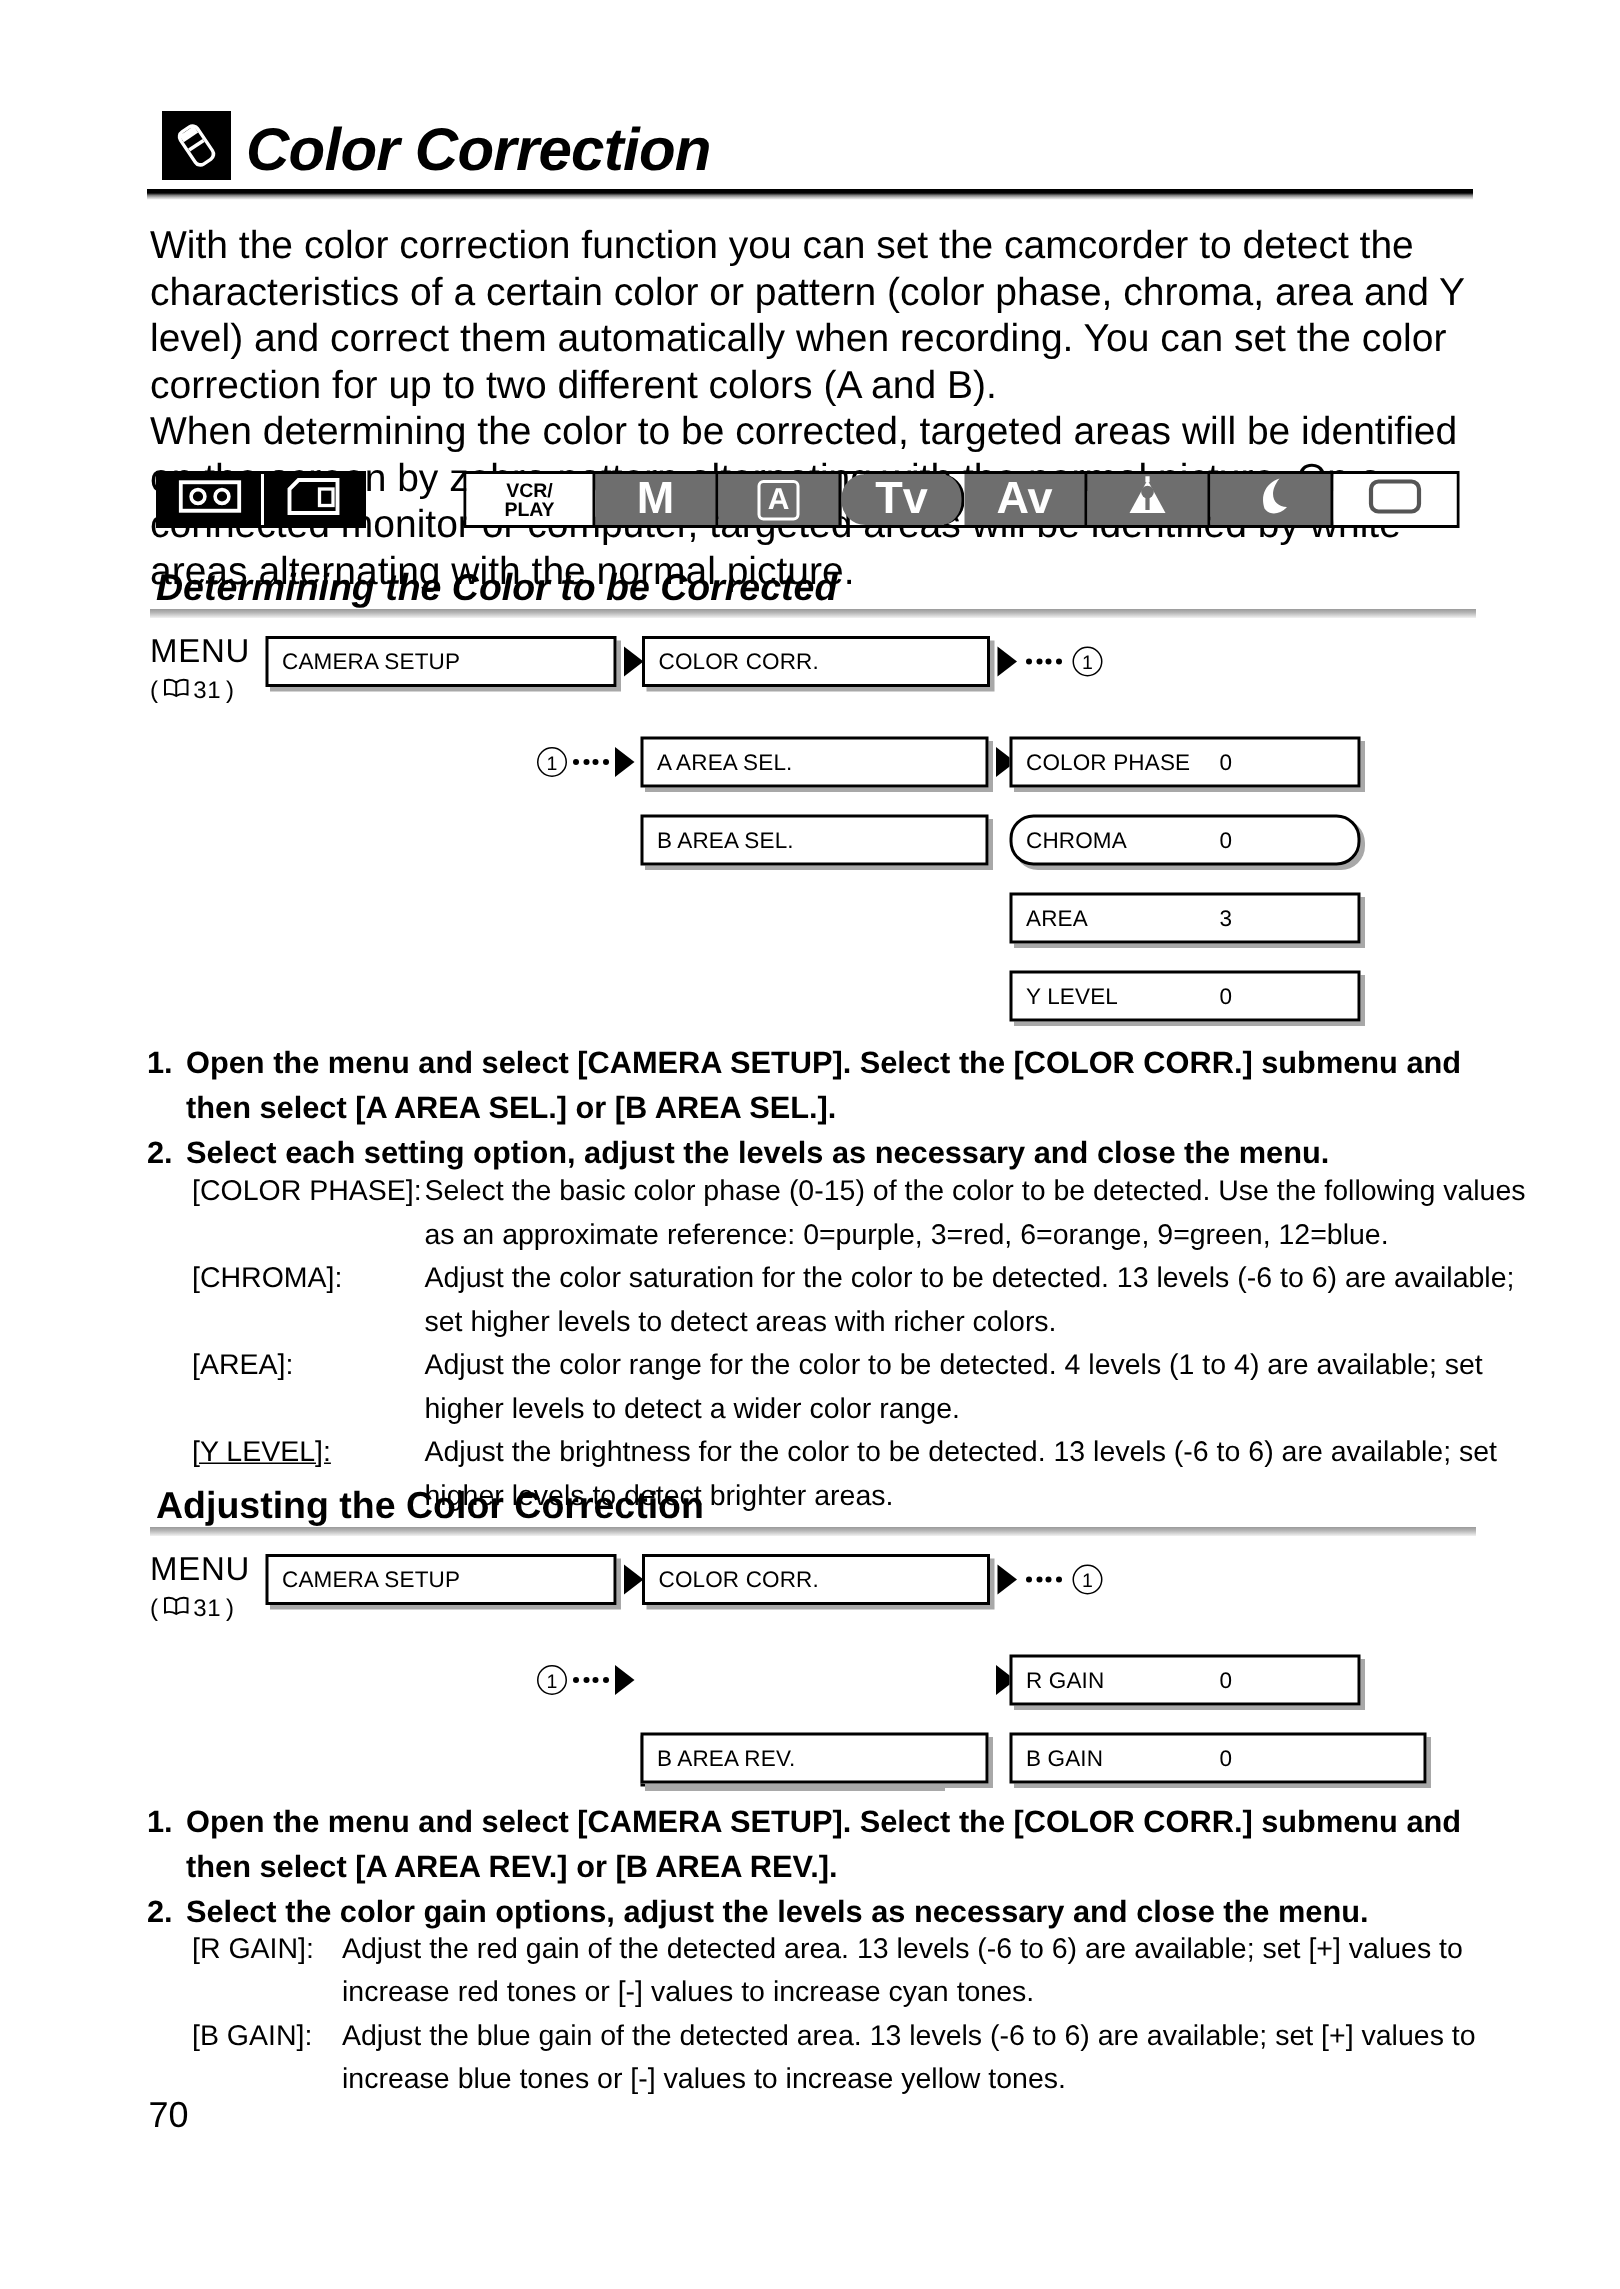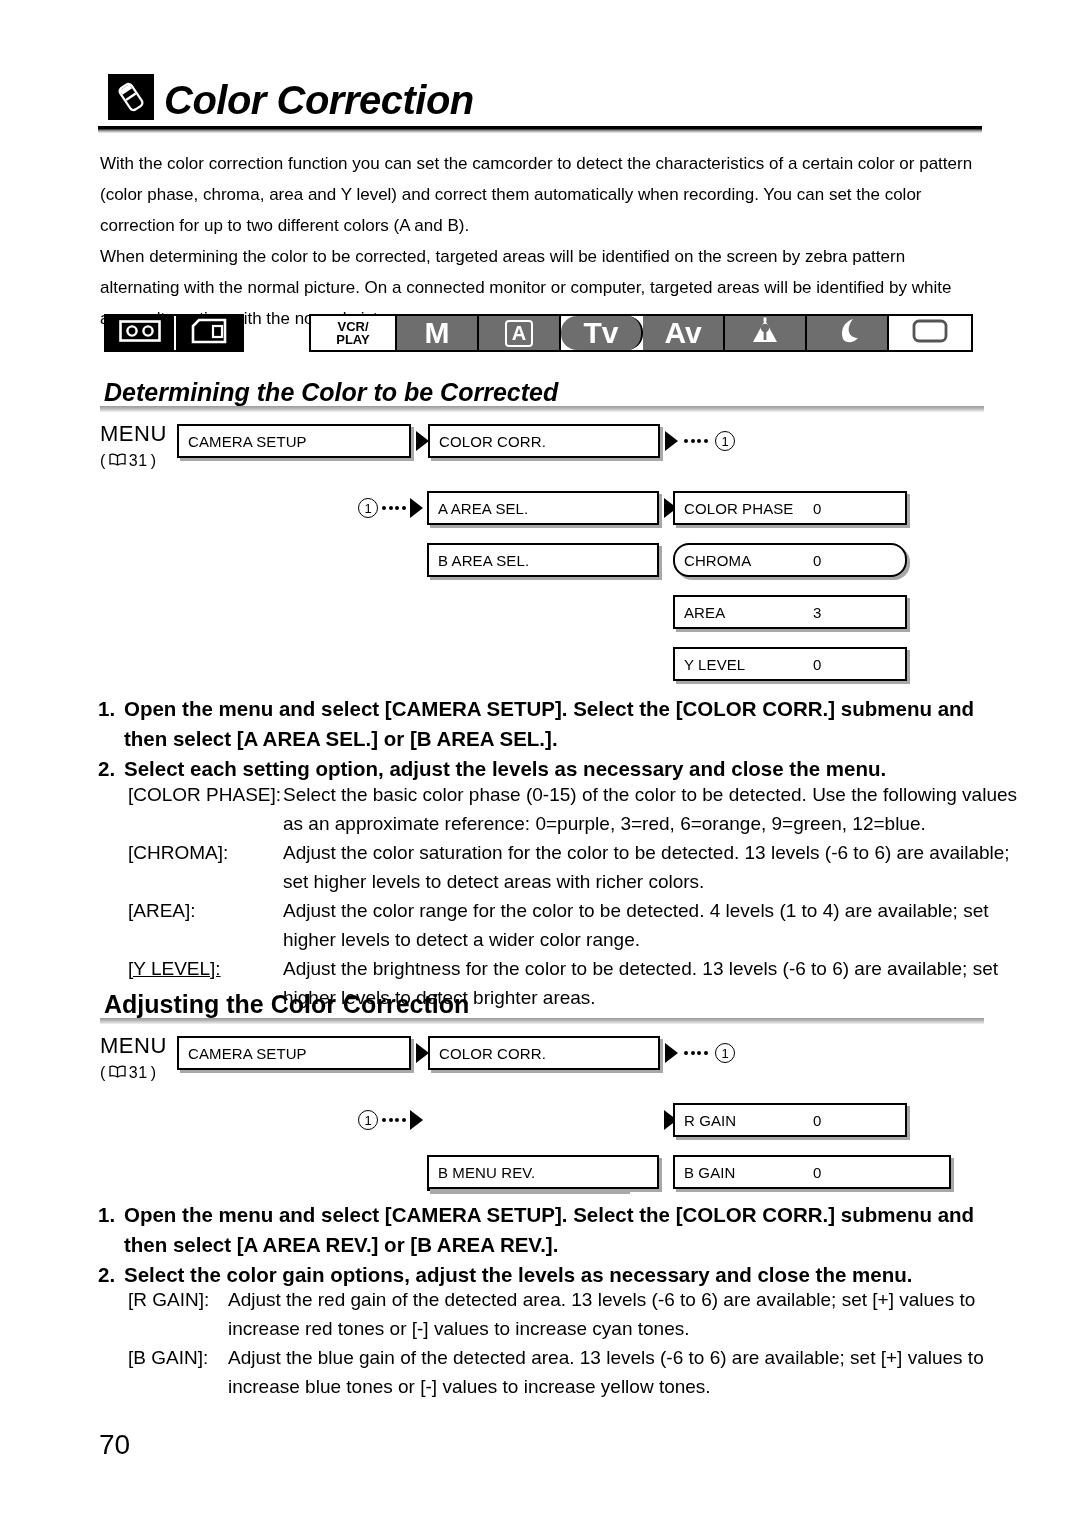--- a/index.html
+++ b/index.html
@@ -55,21 +55,21 @@
     height: 7px;
     background: linear-gradient(to bottom, #000 0%, #000 38%, #7d7d7d 60%, #cfcfcf 85%, #efefef 100%);
   }
 
   
   .intro {
     position: absolute;
     left: 100px;
     top: 148px;
     width: 886px;
-    font-size: 17px;
+    font-size: 26px;
     line-height: 31px;
   }
   .intro p { margin: 0; }
 
   
   .modebar {
     position: absolute;
     left: 104px;
     top: 314px;
     display: flex;
@@ -238,22 +238,21 @@
   }
   .prow { display: flex; align-items: flex-start; }
   .pterm { flex: 0 0 auto; }
   .pdesc { flex: 1; }
 
   
   .pageno {
     position: absolute;
     left: 99px;
     top: 1397px;
-    font-size: 28px;
-    margin-top: 32px;
+    font-size: 24px;
   }
 </style>
 </head>
 <body>
 
 <div class="page">
 
   <div class="title-row">
     <span class="title-badge">
       <svg width="46" height="46" viewBox="0 0 46 46">
@@ -485,21 +484,21 @@
   <div class="mbox" style="left:427px; top:1157px; width:200px; height:34px;font-family:Liberation Serif, serif;">
     <span>A AREA REV.</span>
   </div>
   <div class="tri" style="left:664px; top:1110px;"></div>
   <div class="mbox" style="left:673px; top:1103px; width:234px; height:34px;">
     <span>R GAIN</span>
     <span class="mval" style="left:138px;">0</span>
   </div>
 
   <div class="mbox" style="left:427px; top:1155px; width:232px; height:34px;">
-    <span>B MENU REV.</span>
+    <span>B AREA REV.</span>
   </div>
   <div class="mbox" style="left:673px; top:1155px; width:278px; height:34px;">
     <span>B GAIN</span>
     <span class="mval" style="left:138px;">0</span>
   </div>
 
   <div class="steps" style="top:1200px;">
     <div class="step">
       <span class="step-num">1.</span>
       <span class="step-txt">Open the menu and select [CAMERA SETUP]. Select the [COLOR CORR.] submenu and then select [A AREA REV.] or [B AREA REV.].</span>

